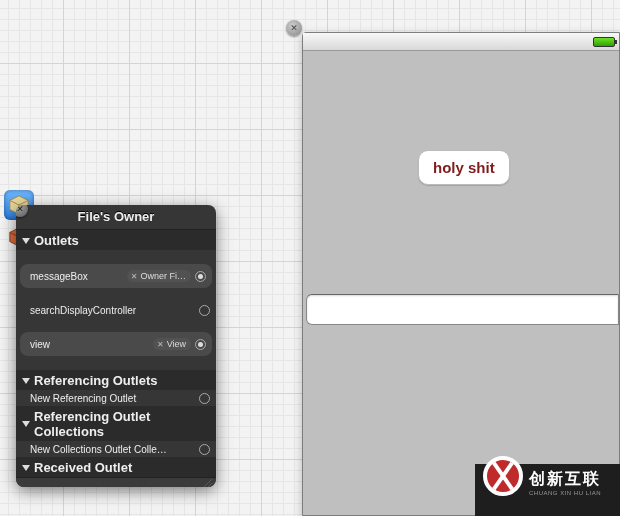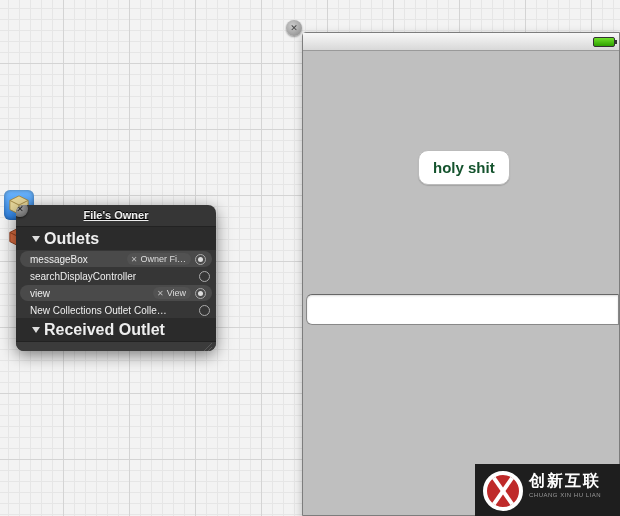--- a/index.html
+++ b/index.html
@@ -30,45 +30,45 @@
     border-radius: 8px; box-shadow: 0 4px 16px rgba(0,0,0,0.5);
     overflow: hidden;
   }
   .panel-close {
     position: absolute; left: -4px; top: -4px; width: 16px; height: 16px;
     background: radial-gradient(circle at 40% 35%, #aaa, #555);
     border-radius: 50%; box-shadow: 0 1px 2px rgba(0,0,0,0.5);
     display:flex; align-items:center; justify-content:center; color:#222; font-size:9px;
   }
   .panel-title {
-    text-align: center; padding: 4px 0 5px 0; font-weight: bold; font-size: 11px;
-    text-shadow: 0 -1px #000; border-bottom: 1px solid #222; position:relative;text-decoration:underline;
+    text-align: center; padding: 4px 0 5px 0; font-weight: bold; font-size: 13px;
+    text-shadow: 0 -1px #000; border-bottom: 1px solid #222; position:relative;
   }
   .sect-header {
-    display:flex; align-items:center; gap:4px; padding: 3px 6px 2px 16px;
-    font-weight: bold; font-size: 16px; background:#2b2b2b;
+    display:flex; align-items:center; gap:4px; padding: 3px 6px 2px 6px;
+    font-weight: bold; font-size: 13px; background:#2b2b2b;
   }
   .tri { width:0; height:0; border-left:4px solid transparent; border-right:4px solid transparent; border-top:6px solid #ddd; }
   .row {
     display:flex; align-items:center; justify-content:space-between;
     padding: 2px 6px 2px 14px; height:16px;
   }
   .row-name { font-size:10px; }
   .chip {
     display:flex; align-items:center; gap:3px; background:#525252;
     border-radius:8px; padding:1px 5px 1px 4px; font-size:9px; color:#ddd;
     margin-left:auto; margin-right:4px;
   }
   .chip .x { font-size:8px; color:#bbb; }
   .port {
     width:11px; height:11px; border-radius:50%; border:1.5px solid #aaa;
     display:flex; align-items:center; justify-content:center; flex-shrink:0;
   }
   .port.filled::after { content:""; width:5px; height:5px; border-radius:50%; background:#ddd; display:block; }
-  .row.sel { background:#4a4a4a; border-radius:8px; margin:1px 4px; padding-left:10px; height:16px; }
+  .row.sel { background:#4a4a4a; border-radius:8px; margin:14px 4px; padding-left:10px; height:24px; }
   .panel-resize {
     height:10px; background:#3b3b3b; border-top:1px solid #222;
     display:flex; justify-content:flex-end; padding-right:3px;
   }
   .panel-resize svg { opacity:0.4; }
 
   
   .device-close {
     position:absolute; left:286px; top:20px; width:16px; height:16px;
     background:radial-gradient(circle at 40% 35%, #ccc, #888);
@@ -86,33 +86,33 @@
   }
   .battery {
     width:22px; height:10px; border:1px solid #333; border-radius:2px; position:relative;
     background:linear-gradient(#6ee02a,#2ea000);
   }
   .battery::after { content:""; position:absolute; right:-3px; top:2px; width:2px; height:4px; background:#333; }
   .device-screen { position:absolute; top:18px; left:0; right:0; bottom:0; background:#bfbfbf; }
   .holy-btn {
     position:absolute; left:115px; top:99px; padding:8px 14px;
     background:#fff; border:1px solid #bbb; border-radius:10px;
-    font-size:15px; font-weight:bold; color:#14532d;
+    font-size:15px; font-weight:bold; color:#7f1d1d;
     box-shadow:0 1px 1px rgba(0,0,0,0.15);
   }
   .text-field {
     position:absolute; left:3px; top:243px; right:0; height:31px;
     background:#fff; border:1px solid #888; border-top-color:#666;
     border-radius:6px 0 0 6px; box-shadow:inset 0 1px 2px rgba(0,0,0,0.15);
   }
 
   
   .watermark {
     position:absolute; right:0; bottom:0; width:145px; height:52px;
-    background:#1e1e1e; display:flex; align-items:flex-start; gap:6px; padding:7px 8px;
+    background:#1e1e1e; display:flex; align-items:flex-end; gap:6px; padding:20px 8px;
   }
   .wm-logo { width:40px; height:40px; position:relative; }
   .wm-logo .ring { position:absolute; inset:0; border:4px solid #fff; border-radius:50%; background:#bf2a2a; }
   .wm-logo .x1,.wm-logo .x2 { position:absolute; left:18px; top:4px; width:4px; height:32px; background:#fff; }
   .wm-logo .x1 { transform:rotate(35deg); } .wm-logo .x2 { transform:rotate(-35deg); }
   .wm-text { color:#fff; display:flex; flex-direction:column; }
   .wm-cn { font-size:16px; font-weight:bold; letter-spacing:2px; }
   .wm-en { font-size:6px; letter-spacing:0.5px; color:#999; }
 </style>
 </head>
@@ -159,21 +159,33 @@
   </div>
   <div class="row sel">
     <span class="row-name">view</span>
     <span class="chip">
         <span class="x">✕</span>
         <span>View</span>
       </span>
     <span class="port filled"></span>
   </div>
 
-
+  <div class="sect-header">
+    <span class="tri"></span>
+    <span>Referencing Outlets</span>
+  </div>
+  <div class="row">
+    <span class="row-name">New Referencing Outlet</span>
+    <span class="port"></span>
+  </div>
+
+  <div class="sect-header">
+    <span class="tri"></span>
+    <span>Referencing Outlet Collections</span>
+  </div>
   <div class="row">
     <span class="row-name">New Collections Outlet Colle…</span>
     <span class="port"></span>
   </div>
 
   <div class="sect-header">
     <span class="tri"></span>
     <span>Received Outlet</span>
   </div>
 

